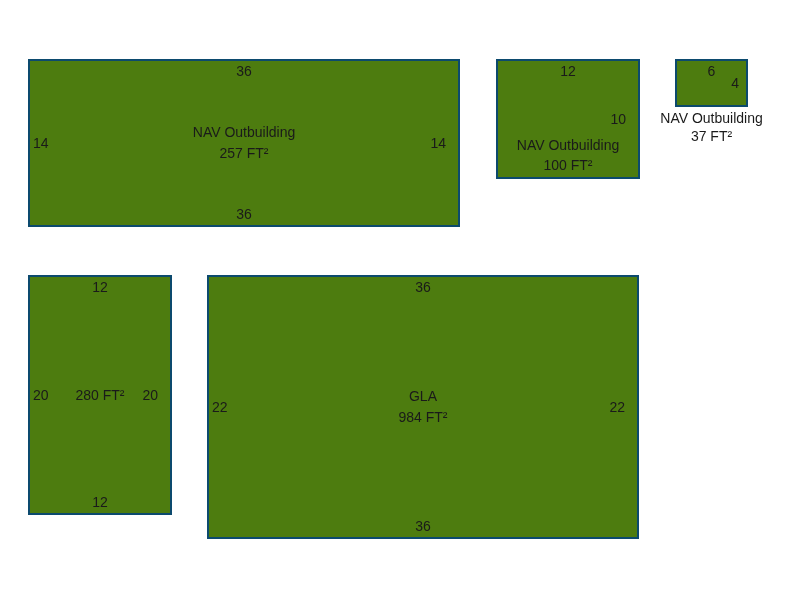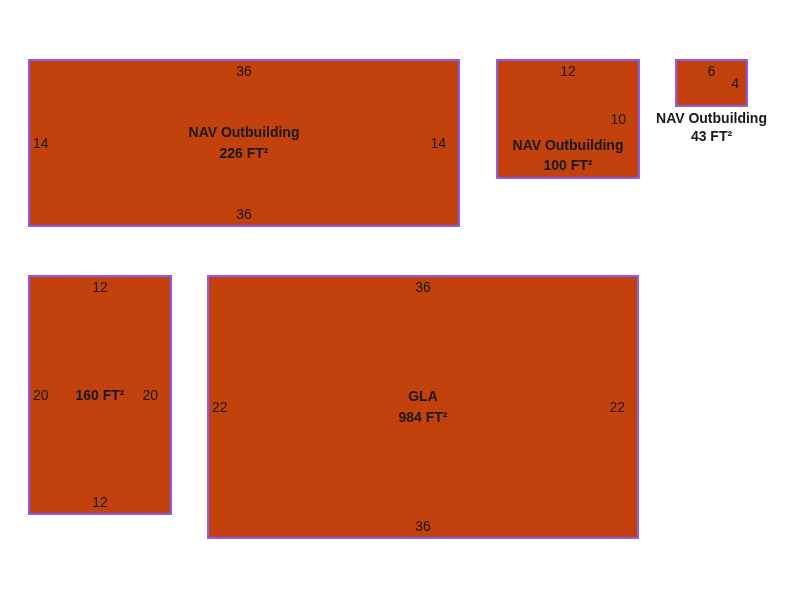--- a/index.html
+++ b/index.html
@@ -10,40 +10,39 @@
     color: #1a1a1a;
   }
   .canvas {
     position: relative;
     width: 800px; height: 600px;
     background: #ffffff;
     overflow: hidden;
   }
   .bldg {
     position: absolute;
-    border: 2px solid #8b5cf6;
-    background: #c2410c;
+    border: 2px solid #0c4a6e;
+    background: #4d7c0f;
     font-size: 14px;
   }
   .dim {
     position: absolute;
     font-size: 14px;
     line-height: 16px;
     white-space: nowrap;
   }
   .dim-top    { top: 2px; left: 0; right: 0; text-align: center; }
   .dim-bottom { bottom: 3px; left: 0; right: 0; text-align: center; }
   .dim-left   { left: 3px; top: 50%; transform: translateY(-50%); }
   .dim-right  { right: 12px; top: 50%; transform: translateY(-50%); }
   .label {
     text-align: center;
     font-size: 14px;
     line-height: 21px;
     white-space: nowrap;
-    font-weight: bold;
   }
   .label-center {
     position: absolute; left: 0; right: 0;
     top: 50%; transform: translateY(-50%);
   }
   .label-bottom {
     position: absolute; left: 0; right: 0;
     bottom: 2px; line-height: 20px;
   }
   .label-below {
@@ -59,49 +58,49 @@
 
 <div class="canvas">
 
   <div class="bldg" style="left:28px; top:59px; width:432px; height:168px;">
     <span class="dim dim-top">36</span>
     <span class="dim dim-bottom">36</span>
     <span class="dim dim-left">14</span>
     <span class="dim dim-right">14</span>
     <div class="label label-center">
       <div>NAV Outbuilding</div>
-      <div>226 FT²</div>
+      <div>257 FT²</div>
     </div>
   </div>
 
   <div class="bldg" style="left:496px; top:59px; width:144px; height:120px;">
     <span class="dim dim-top">12</span>
     <span class="dim dim-right">10</span>
     <div class="label label-bottom">
       <div>NAV Outbuilding</div>
       <div>100 FT²</div>
     </div>
   </div>
 
   <div class="bldg" style="left:675px; top:59px; width:73px; height:48px;">
     <span class="dim dim-top">6</span>
     <span class="dim dim-right" style="right:7px;">4</span>
     <div class="label label-below">
       <div>NAV Outbuilding</div>
-      <div>43 FT²</div>
+      <div>37 FT²</div>
     </div>
   </div>
 
   <div class="bldg" style="left:28px; top:275px; width:144px; height:240px;">
     <span class="dim dim-top">12</span>
     <span class="dim dim-bottom">12</span>
     <span class="dim dim-left">20</span>
     <span class="dim dim-right">20</span>
     <div class="label label-center">
-      <div>160 FT²</div>
+      <div>280 FT²</div>
     </div>
   </div>
 
   <div class="bldg" style="left:207px; top:275px; width:432px; height:264px;">
     <span class="dim dim-top">36</span>
     <span class="dim dim-bottom">36</span>
     <span class="dim dim-left">22</span>
     <span class="dim dim-right">22</span>
     <div class="label label-center">
       <div>GLA</div>

